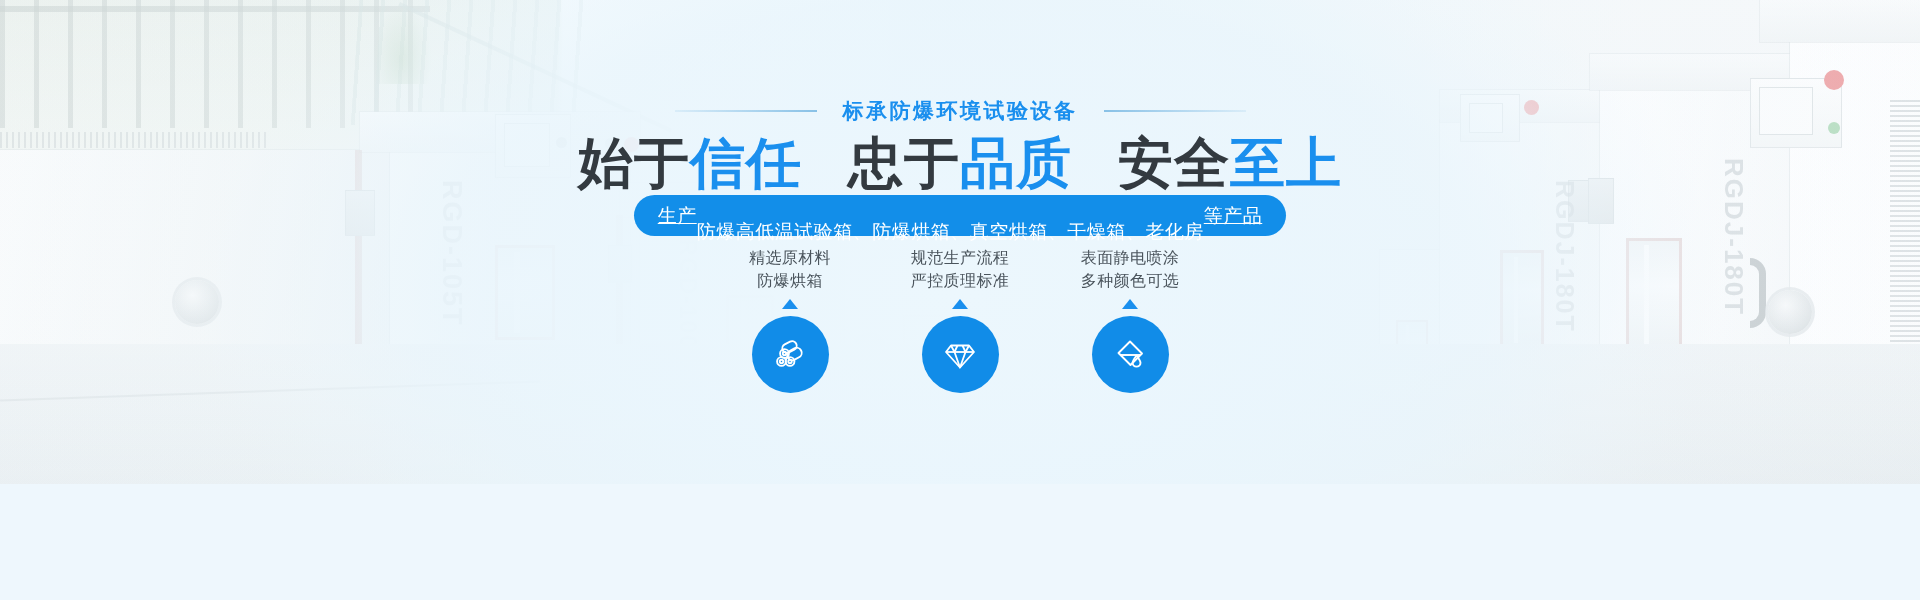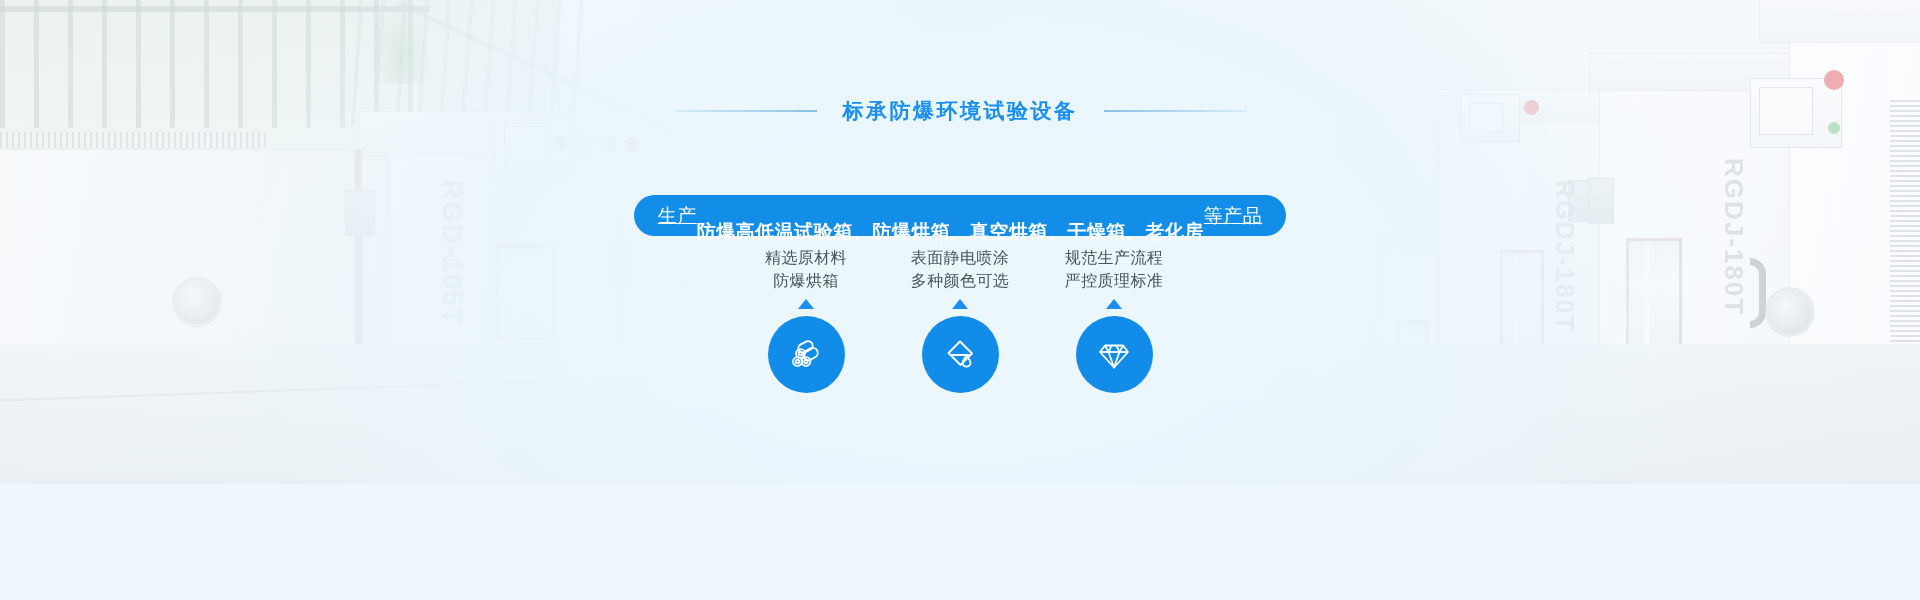--- a/index.html
+++ b/index.html
@@ -216,27 +216,27 @@
     display:flex; justify-content:center;
   }
   .pill{
     display:inline-flex; align-items:center; justify-content:center;
     height:41px; padding:0 24px;
     border-radius:22px;
     background:#128ee9;
     color:#ffffff;
     font-size:19px; letter-spacing:.5px; white-space:nowrap;
   }
-  .pill .strong{ font-weight:700;margin-top:32px; }
+  .pill .strong{ font-weight:400;margin-top:32px; }
   .pill .light{ font-weight:400;text-decoration:underline; }
 
   
   .features{
     position:absolute; left:0; right:0; top:246px;
-    display:flex; justify-content:center; gap:29px;
+    display:flex; justify-content:center; gap:45px;
   }
   .feat{ width:125px; display:flex; flex-direction:column; align-items:center; }
   .feat .l1,.feat .l2{
     font-size:16px; color:#4a545c; line-height:1.45; white-space:nowrap;
     letter-spacing:.4px;
   }
   .feat .tri{
     width:0; height:0; margin-top:7px;
     border-left:8px solid transparent;
     border-right:8px solid transparent;
@@ -370,20 +370,23 @@
   <div class="veil"></div>
 
   <div class="content">
 
     <div class="eyebrow">
       <span class="rule left"></span>
       <span class="txt">标承防爆环境试验设备</span>
       <span class="rule right"></span>
     </div>
 
+    <div class="headline">
+      <span>始于</span><span class="b">信任</span><span class="gap"></span><span>忠于</span><span class="b">品质</span><span class="gap"></span><span>安全</span><span class="b">至上</span>
+    </div>
 
     <div class="pillwrap">
       <div class="pill">
         <span class="light">生产</span>
           <span class="strong">防爆高低温试验箱、防爆烘箱、真空烘箱、干燥箱、老化房</span>
           <span class="light">等产品</span>
       </div>
     </div>
 
     <div class="features">
@@ -401,41 +404,41 @@
             <circle cx="20" cy="26.5" r="4.4"></circle>
             <circle cx="14.5" cy="18.5" r="1.7"></circle>
             <circle cx="11.5" cy="26.5" r="1.7"></circle>
             <circle cx="20" cy="26.5" r="1.7"></circle>
           </svg>
         </span>
       </div>
 
 
       <div class="feat">
-        <span class="l1">表面静电喷涂</span>
-        <span class="l2">多种颜色可选</span>
-        <span class="tri"></span>
-        <span class="circle">
-          <svg width="40" height="40" viewBox="0 0 40 40" fill="none" stroke="#ffffff" stroke-width="1.9" stroke-linejoin="round">
-            <path d="M20 6.5 L32 18.5 L20.5 30 L8.5 18 Z"></path>
-            <path d="M10.5 20 L30.5 20"></path>
-            <path d="M26.5 20.5 C29.5 24.5 30.5 26 30.5 27.8 C30.5 30 28.7 31.6 26.5 31.6 C24.3 31.6 22.6 30 22.6 27.8 C22.6 26 23.6 24.5 26.5 20.5 Z"></path>
-          </svg>
-        </span>
-      </div>
-
-      <div class="feat">
         <span class="l1">规范生产流程</span>
         <span class="l2">严控质理标准</span>
         <span class="tri"></span>
         <span class="circle">
           <svg width="40" height="40" viewBox="0 0 40 40" fill="none" stroke="#ffffff" stroke-width="1.8" stroke-linejoin="round">
             <path d="M11 10.5 L29 10.5 L34 17 L20 32.5 L6 17 Z"></path>
             <path d="M6 17 L34 17"></path>
             <path d="M11 10.5 L14.5 17 L20 32.5 L25.5 17 L29 10.5"></path>
             <path d="M14.5 17 L17.5 10.5 M25.5 17 L22.5 10.5"></path>
           </svg>
         </span>
       </div>
 
+      <div class="feat">
+        <span class="l1">表面静电喷涂</span>
+        <span class="l2">多种颜色可选</span>
+        <span class="tri"></span>
+        <span class="circle">
+          <svg width="40" height="40" viewBox="0 0 40 40" fill="none" stroke="#ffffff" stroke-width="1.9" stroke-linejoin="round">
+            <path d="M20 6.5 L32 18.5 L20.5 30 L8.5 18 Z"></path>
+            <path d="M10.5 20 L30.5 20"></path>
+            <path d="M26.5 20.5 C29.5 24.5 30.5 26 30.5 27.8 C30.5 30 28.7 31.6 26.5 31.6 C24.3 31.6 22.6 30 22.6 27.8 C22.6 26 23.6 24.5 26.5 20.5 Z"></path>
+          </svg>
+        </span>
+      </div>
+
     </div>
   </div>
 </div>
 
 </body></html>

